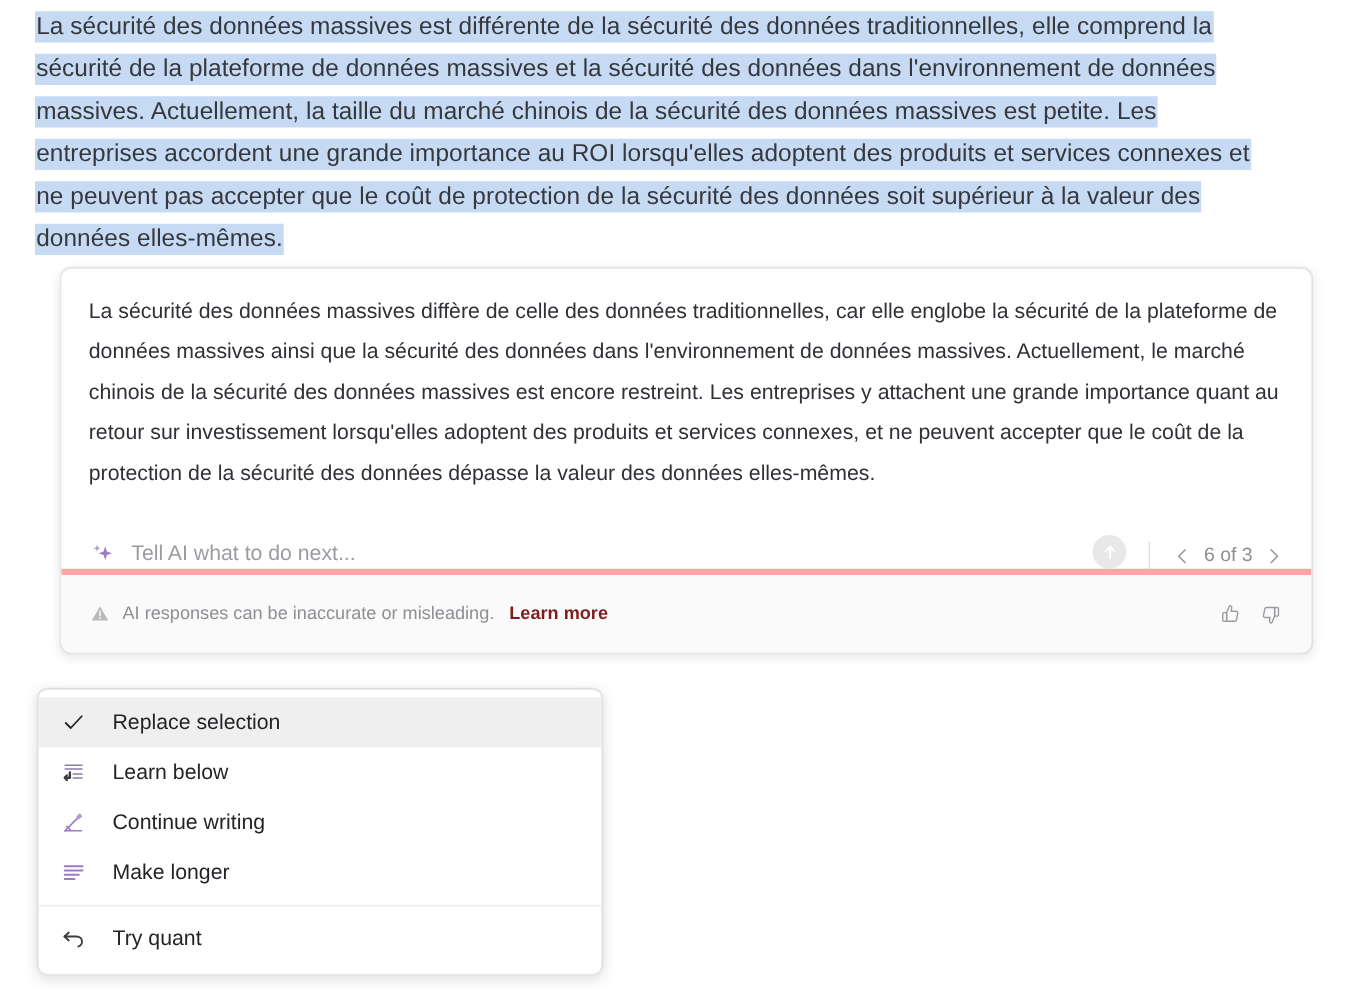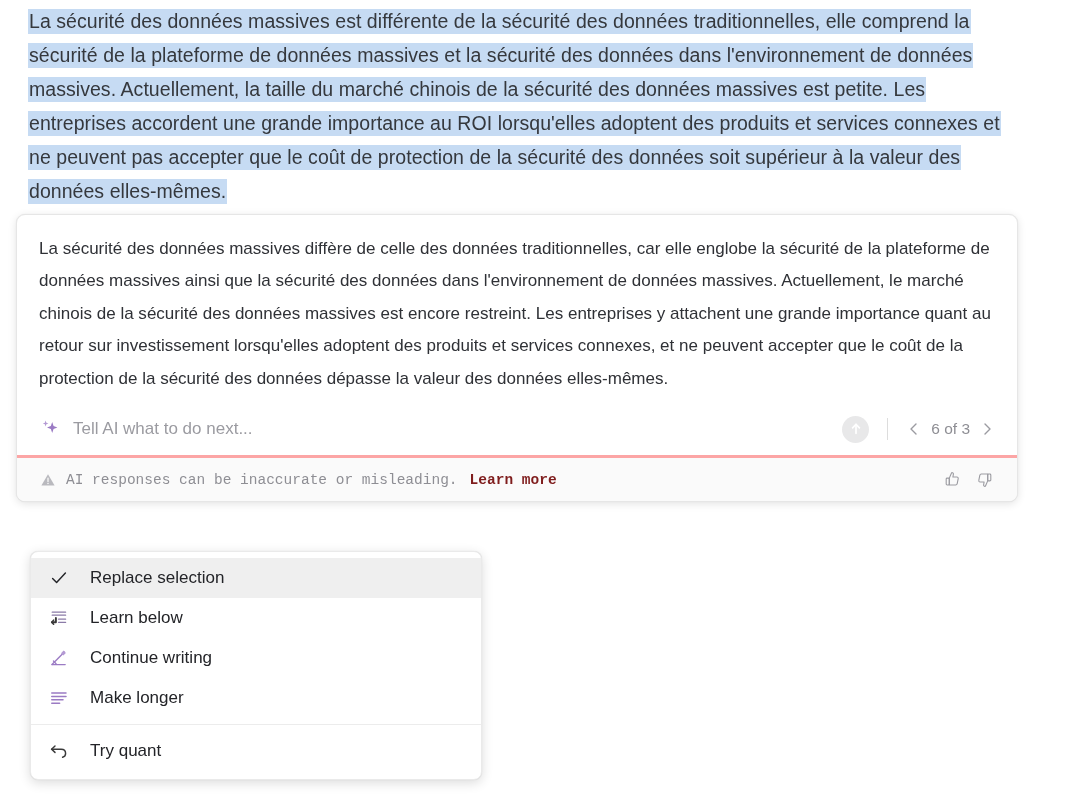--- a/index.html
+++ b/index.html
@@ -31,42 +31,42 @@
   #doc-selection .sel-text {
     background: #c6dbf3;
     box-decoration-break: clone;
     -webkit-box-decoration-break: clone;
     padding: 1px 1px 2px 1px;
   }
 
   
   #ai-card {
     position: absolute;
-    left: 16px;
+    left: 48px;
     top: 214px;
     width: 1000px;
     background: #ffffff;
     border: 1px solid #e6e6e6;
     border-radius: 9px;
     box-shadow: 0 2px 9px rgba(0,0,0,0.11), 0 0 1px rgba(0,0,0,0.10);
     overflow: hidden;
   }
 
   #ai-response-body {
     padding: 18px 22px 8px 22px;
     font-size: 17px;
     line-height: 32.4px;
     color: #2f3136;
     letter-spacing: 0.01px;
   }
 
   
   #ai-prompt-row {
     display: flex;
-    align-items: center;
+    align-items: flex-end;
     height: 52px;
     padding: 0 20px 0 22px;
     box-sizing: border-box;
   }
   .sparkle-wrap {
     width: 22px;
     height: 22px;
     flex: 0 0 22px;
     margin-right: 12px;
     display: flex;
@@ -120,26 +120,25 @@
     font-size: 15.5px;
     color: #8e8e94;
     margin: 0 7px;
     white-space: nowrap;
   }
 
   
   #ai-footer {
     display: flex;
     align-items: center;
-    height: 46px;
+    height: 67px;
     padding: 0 20px 0 22px;
     box-sizing: border-box;
-    border-top: 3px solid #fca5a5;
+    border-top: 5px solid #fca5a5;
     background: #fafafa;
-    font-family: Liberation Mono, monospace;
   }
   .warn-wrap {
     width: 17px; height: 17px; flex: 0 0 17px;
     margin-right: 10px;
     display:flex; align-items:center; justify-content:center;
   }
   #disclaimer-text {
     font-size: 14.5px;
     color: #8e8e94;
     white-space: nowrap;

